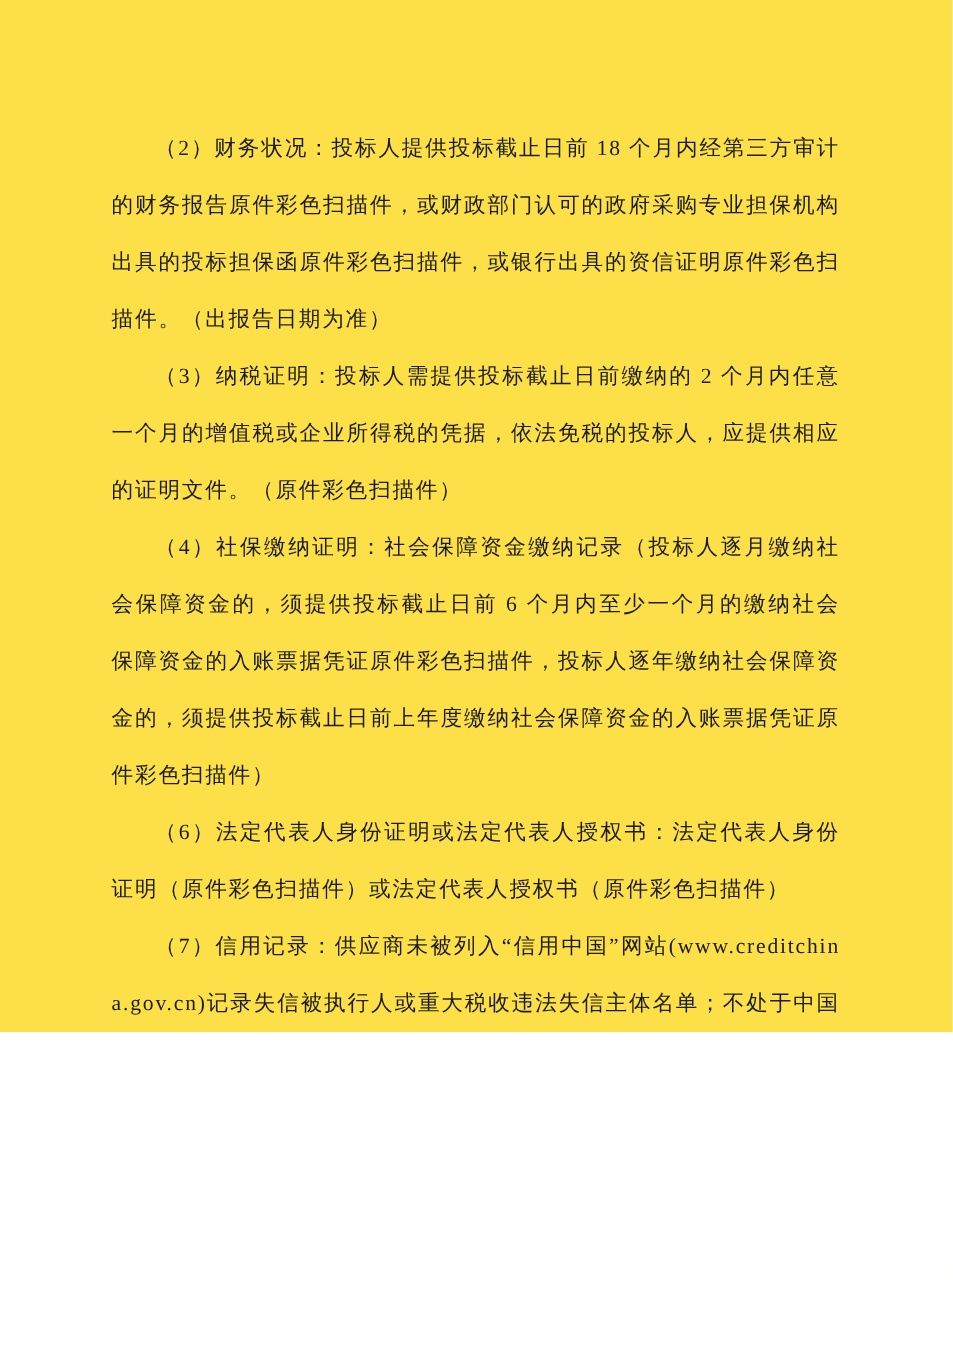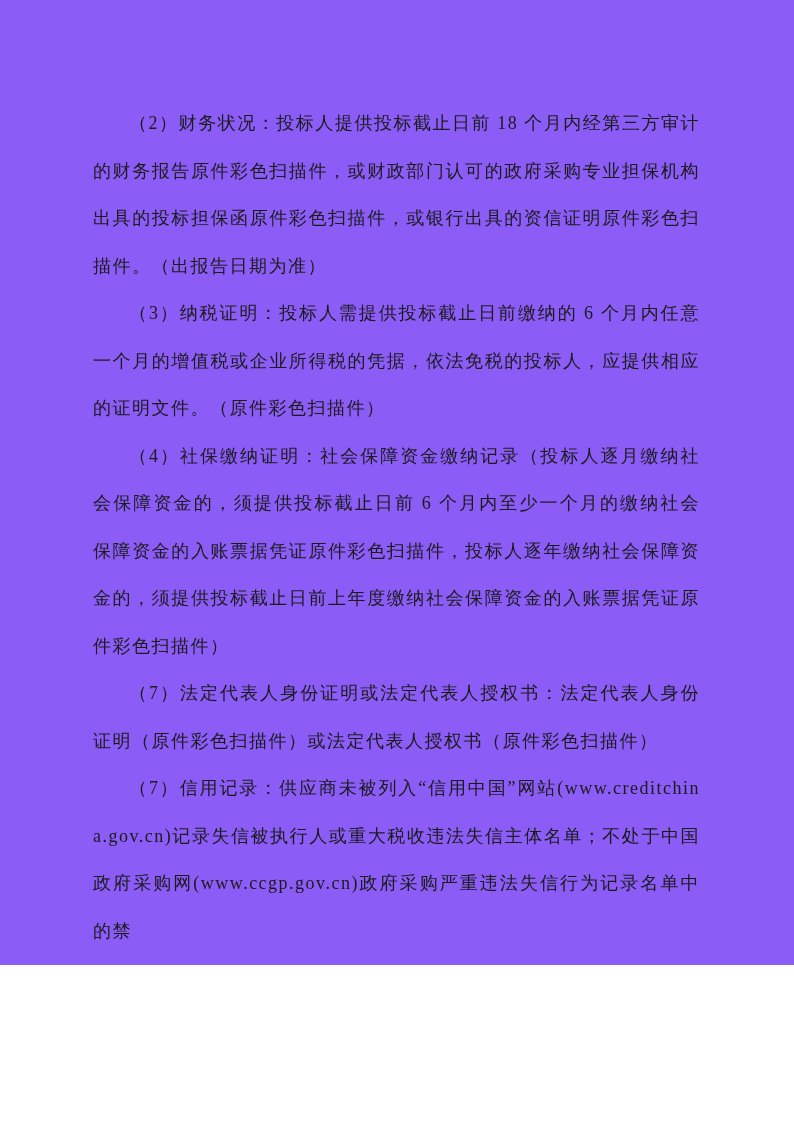--- a/index.html
+++ b/index.html
@@ -9,22 +9,22 @@
   }
   body {
     width: 794px;
     height: 1123px;
     overflow: hidden;
     position: relative;
   }
   .page {
     box-sizing: border-box;
     width: 794px;
-    height: 965px;
-    background: #8b5cf6;
+    height: 860px;
+    background: #fde047;
     color: #1b1b1b;
     padding: 100px 94px 0 93px;
     overflow: hidden;
   }
   .page p.doc-para {
     margin: 0;
     font-family: "Liberation Serif", "DejaVu Serif", serif;
     font-size: 18px;
     line-height: 47.5px;
     letter-spacing: 1.5px;
@@ -32,17 +32,17 @@
     text-justify: inter-character;
     text-indent: 2em;
     word-break: break-all;
   }
 </style>
 </head>
 <body>
 
 <div class="page">
   <p class="doc-para">（2）财务状况：投标人提供投标截止日前 18 个月内经第三方审计的财务报告原件彩色扫描件，或财政部门认可的政府采购专业担保机构出具的投标担保函原件彩色扫描件，或银行出具的资信证明原件彩色扫描件。（出报告日期为准）</p>
-  <p class="doc-para">（3）纳税证明：投标人需提供投标截止日前缴纳的 6 个月内任意一个月的增值税或企业所得税的凭据，依法免税的投标人，应提供相应的证明文件。（原件彩色扫描件）</p>
+  <p class="doc-para">（3）纳税证明：投标人需提供投标截止日前缴纳的 2 个月内任意一个月的增值税或企业所得税的凭据，依法免税的投标人，应提供相应的证明文件。（原件彩色扫描件）</p>
   <p class="doc-para">（4）社保缴纳证明：社会保障资金缴纳记录（投标人逐月缴纳社会保障资金的，须提供投标截止日前 6 个月内至少一个月的缴纳社会保障资金的入账票据凭证原件彩色扫描件，投标人逐年缴纳社会保障资金的，须提供投标截止日前上年度缴纳社会保障资金的入账票据凭证原件彩色扫描件）</p>
-  <p class="doc-para">（7）法定代表人身份证明或法定代表人授权书：法定代表人身份证明（原件彩色扫描件）或法定代表人授权书（原件彩色扫描件）</p>
+  <p class="doc-para">（6）法定代表人身份证明或法定代表人授权书：法定代表人身份证明（原件彩色扫描件）或法定代表人授权书（原件彩色扫描件）</p>
   <p class="doc-para">（7）信用记录：供应商未被列入“信用中国”网站(www.creditchina.gov.cn)记录失信被执行人或重大税收违法失信主体名单；不处于中国政府采购网(www.ccgp.gov.cn)政府采购严重违法失信行为记录名单中的禁</p>
 </div>
 
 </body></html>

